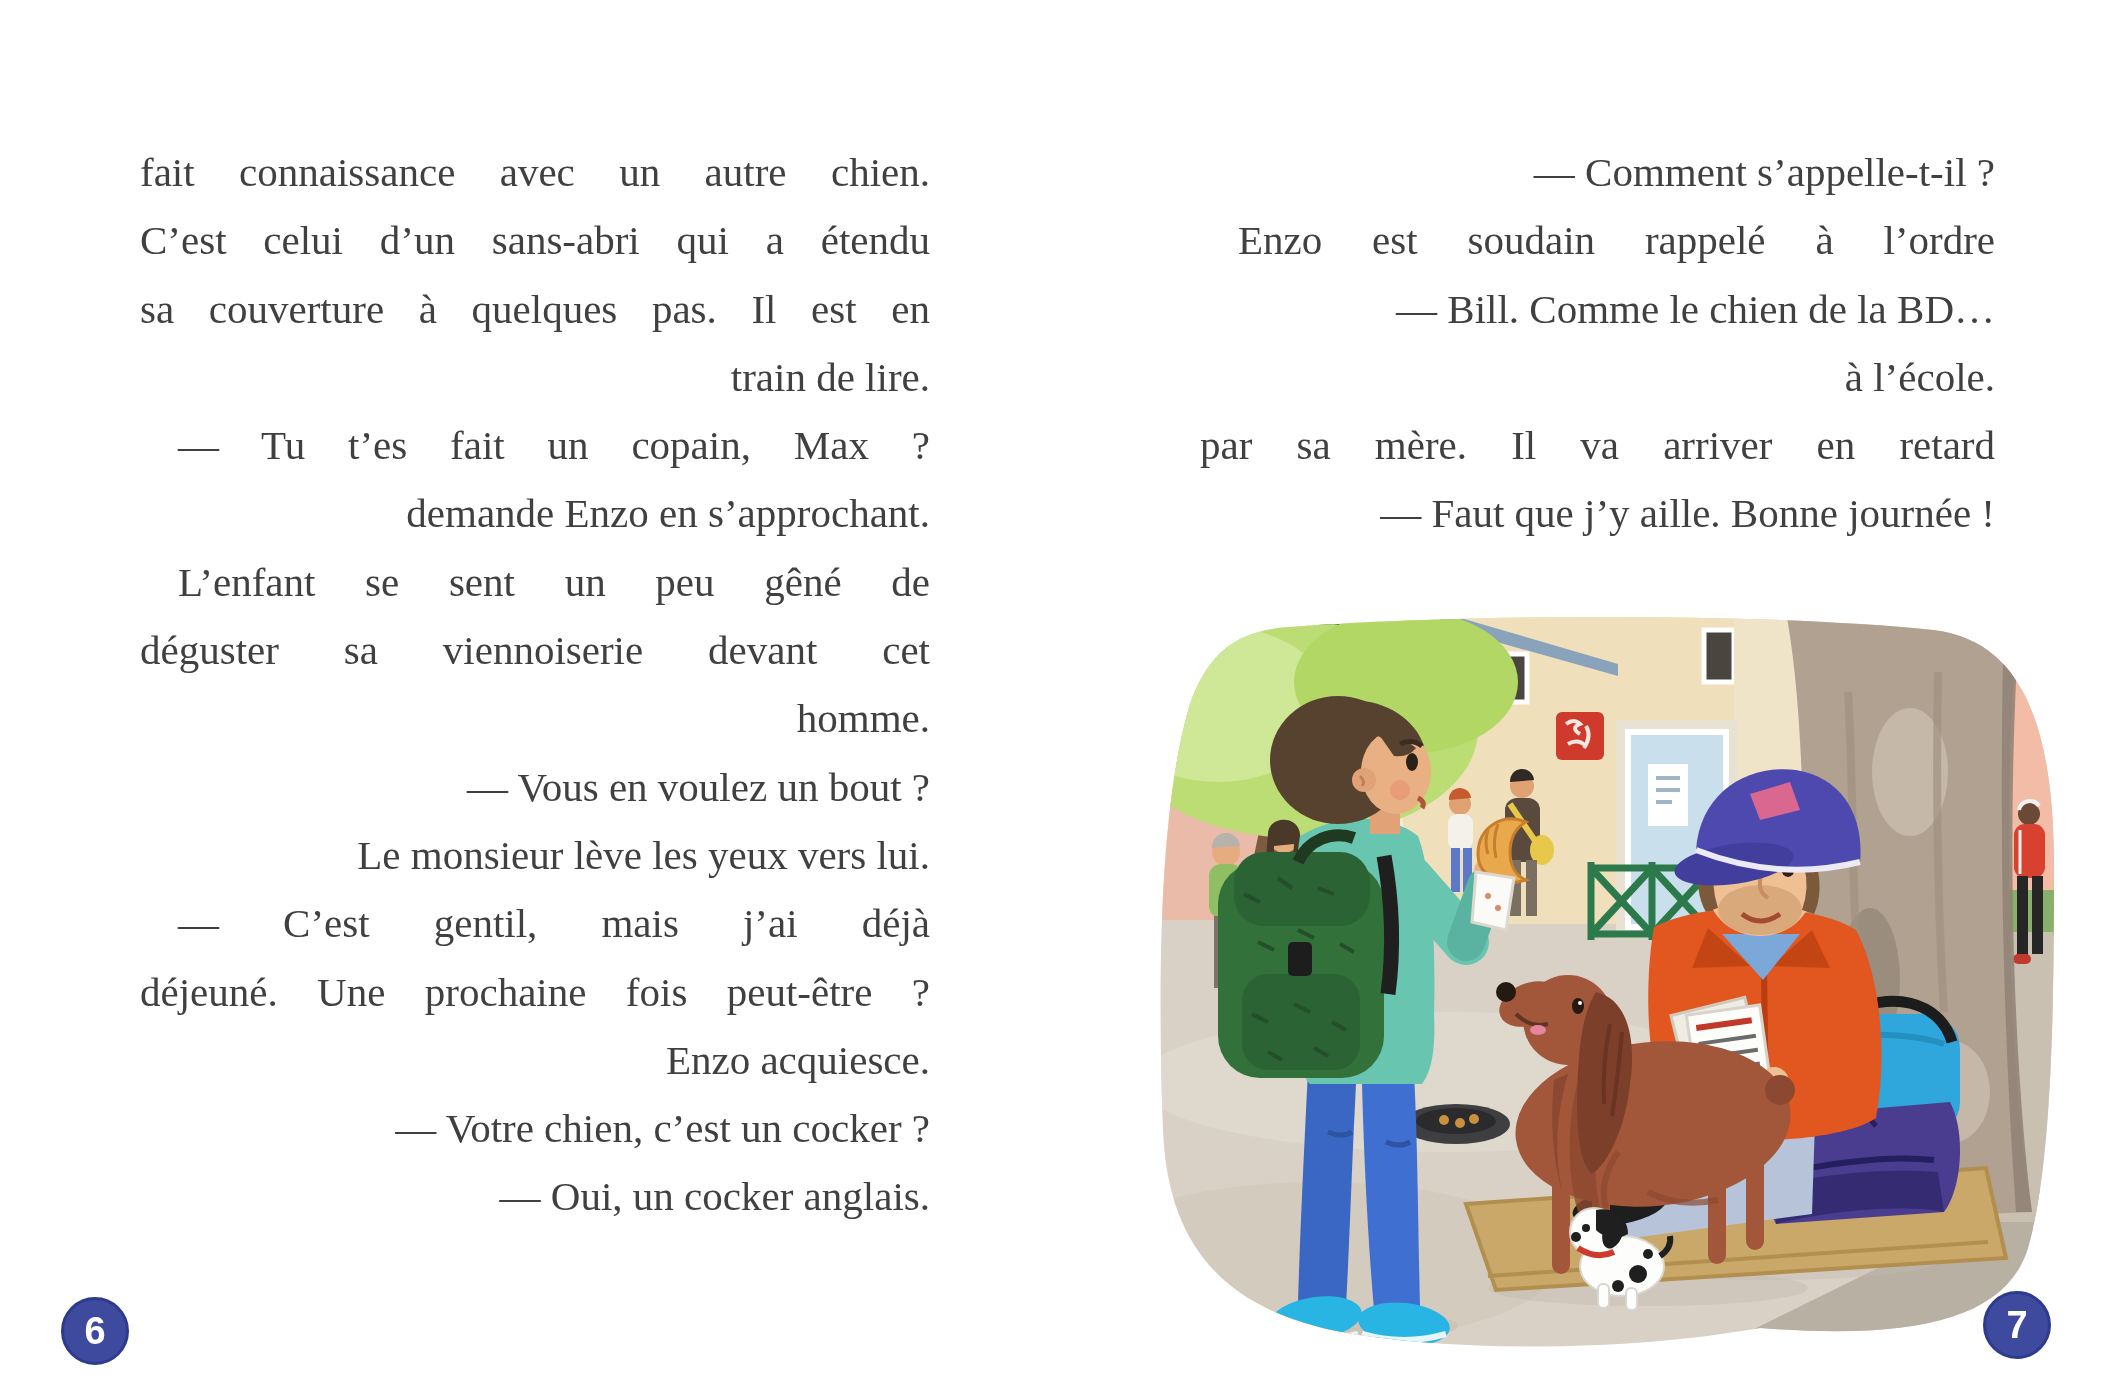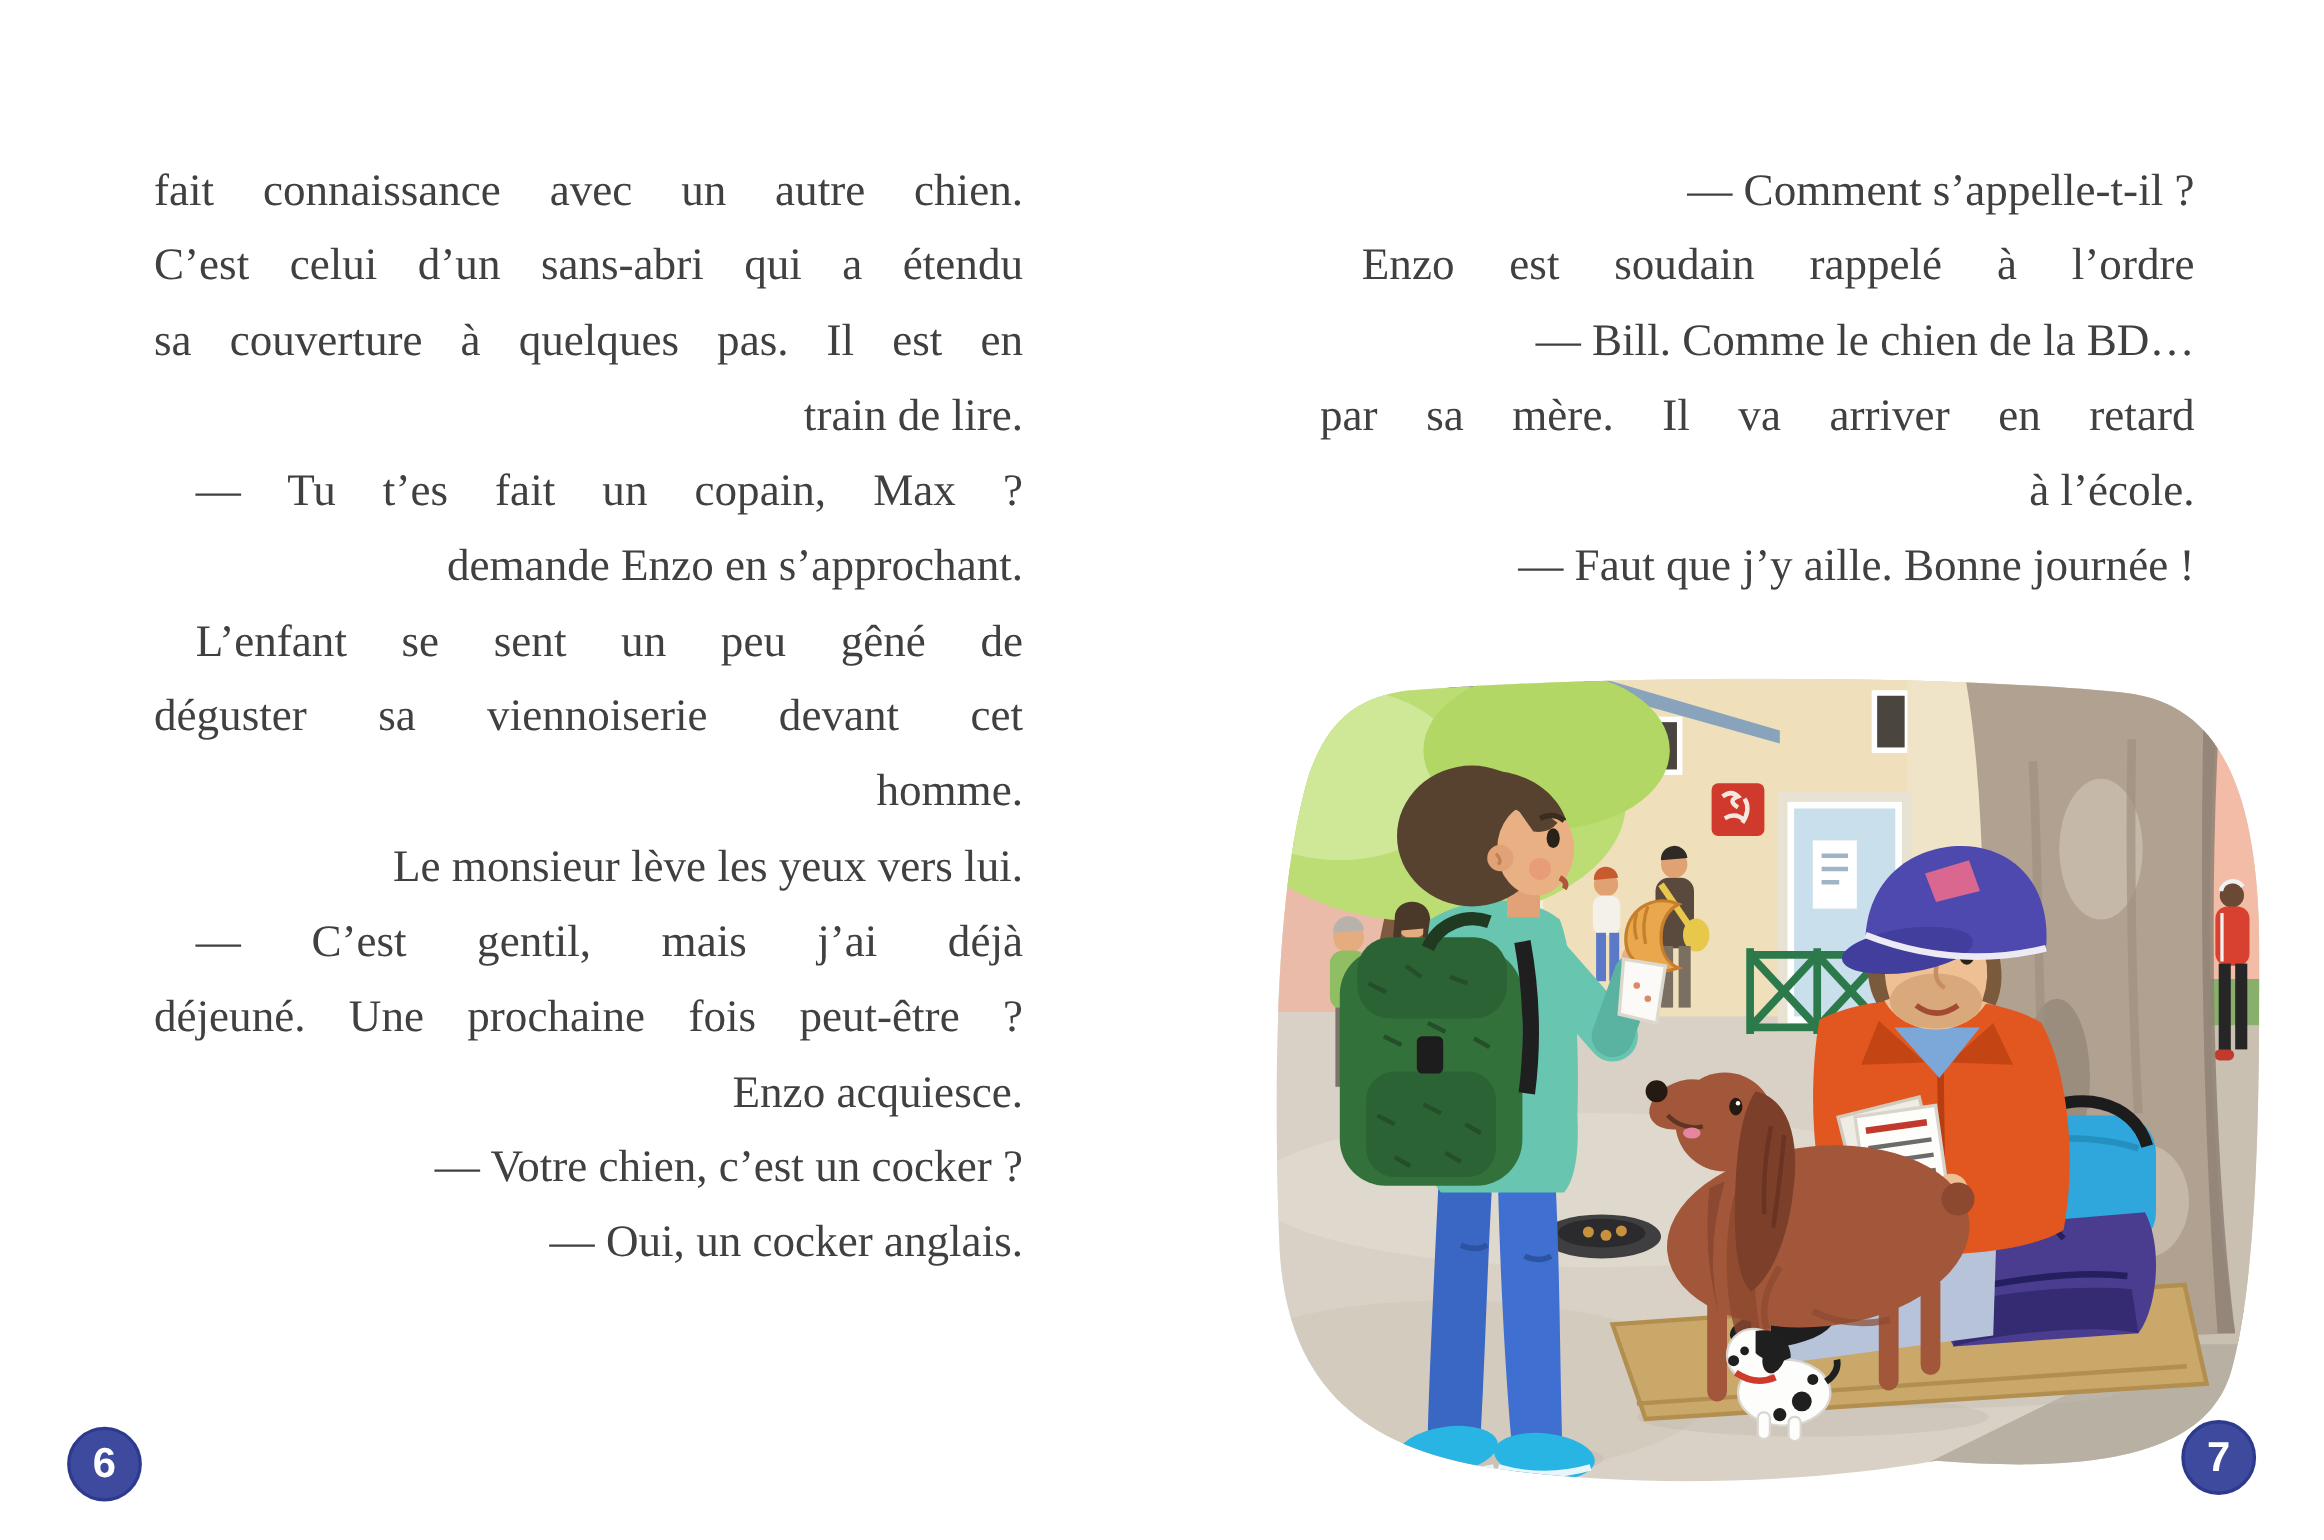--- a/index.html
+++ b/index.html
@@ -30,34 +30,35 @@
 <div id="left-col" class="page-text">
   <div class="ln jst">fait connaissance avec un autre chien.</div>
   <div class="ln jst">C’est celui d’un sans-abri qui a étendu</div>
   <div class="ln jst">sa couverture à quelques pas. Il est en</div>
   <div class="ln">train de lire.</div>
   <div class="ln ind jst">— Tu t’es fait un copain, Max ?</div>
   <div class="ln">demande Enzo en s’approchant.</div>
   <div class="ln ind jst">L’enfant se sent un peu gêné de</div>
   <div class="ln jst">déguster sa viennoiserie devant cet</div>
   <div class="ln">homme.</div>
+  <div class="ln ind">— Vous en voulez un bout ?</div>
   <div class="ln ind">Le monsieur lève les yeux vers lui.</div>
   <div class="ln ind jst">— C’est gentil, mais j’ai déjà</div>
   <div class="ln jst">déjeuné. Une prochaine fois peut-être ?</div>
   <div class="ln ind">Enzo acquiesce.</div>
   <div class="ln ind">— Votre chien, c’est un cocker ?</div>
   <div class="ln ind">— Oui, un cocker anglais.</div>
 </div>
 
 <div id="right-col" class="page-text">
   <div class="ln ind">— Comment s’appelle-t-il ?</div>
   <div class="ln ind jst">Enzo est soudain rappelé à l’ordre</div>
   <div class="ln ind">— Bill. Comme le chien de la BD…</div>
+  <div class="ln">à l’école.</div>
   <div class="ln jst">par sa mère. Il va arriver en retard</div>
-  <div class="ln">à l’école.</div>
   <div class="ln ind">— Faut que j’y aille. Bonne journée !</div>
 </div>
 
 <div id="illustration" role="img" aria-label="Dans une rue passante, Enzo, un garçon au pull turquoise portant un sac à dos vert et tenant une viennoiserie, parle avec un sans-abri assis sur une couverture contre un gros tronc d’arbre. L’homme porte une casquette bleue et une veste orange et tient des papiers. Un cocker brun le regarde, un petit chiot tacheté est assis dessous, près d’une gamelle, d’un sac bleu et d’un sac violet. En arrière-plan : immeubles, enseigne rouge, barrière verte, arbre et passants.">
 <svg viewBox="0 0 915 740" xmlns="http://www.w3.org/2000/svg">
   <defs>
     <clipPath id="blob">
       <path d="M130,16 C300,2 610,0 785,18 C872,28 906,110 906,255 C906,415 903,555 880,636 C858,708 765,728 612,716 C488,738 332,740 218,724 C92,707 20,648 15,518 C10,382 10,198 42,92 C62,36 92,22 130,16 Z"></path>
     </clipPath>
   </defs>

